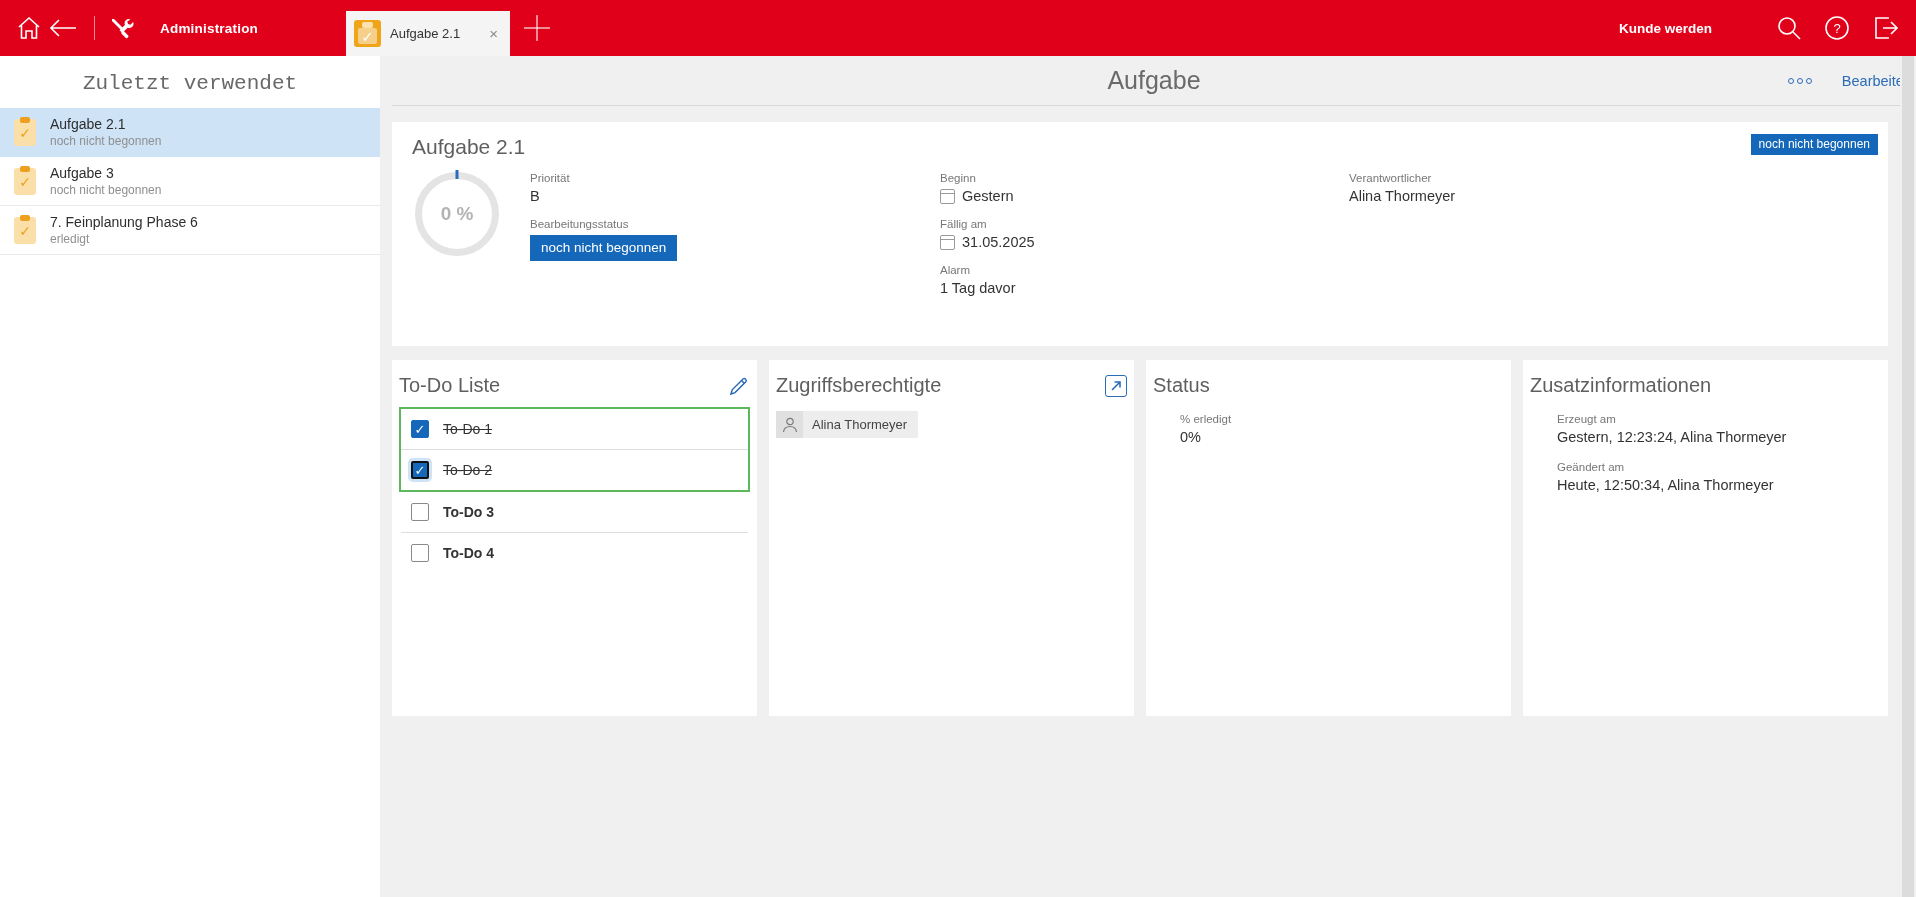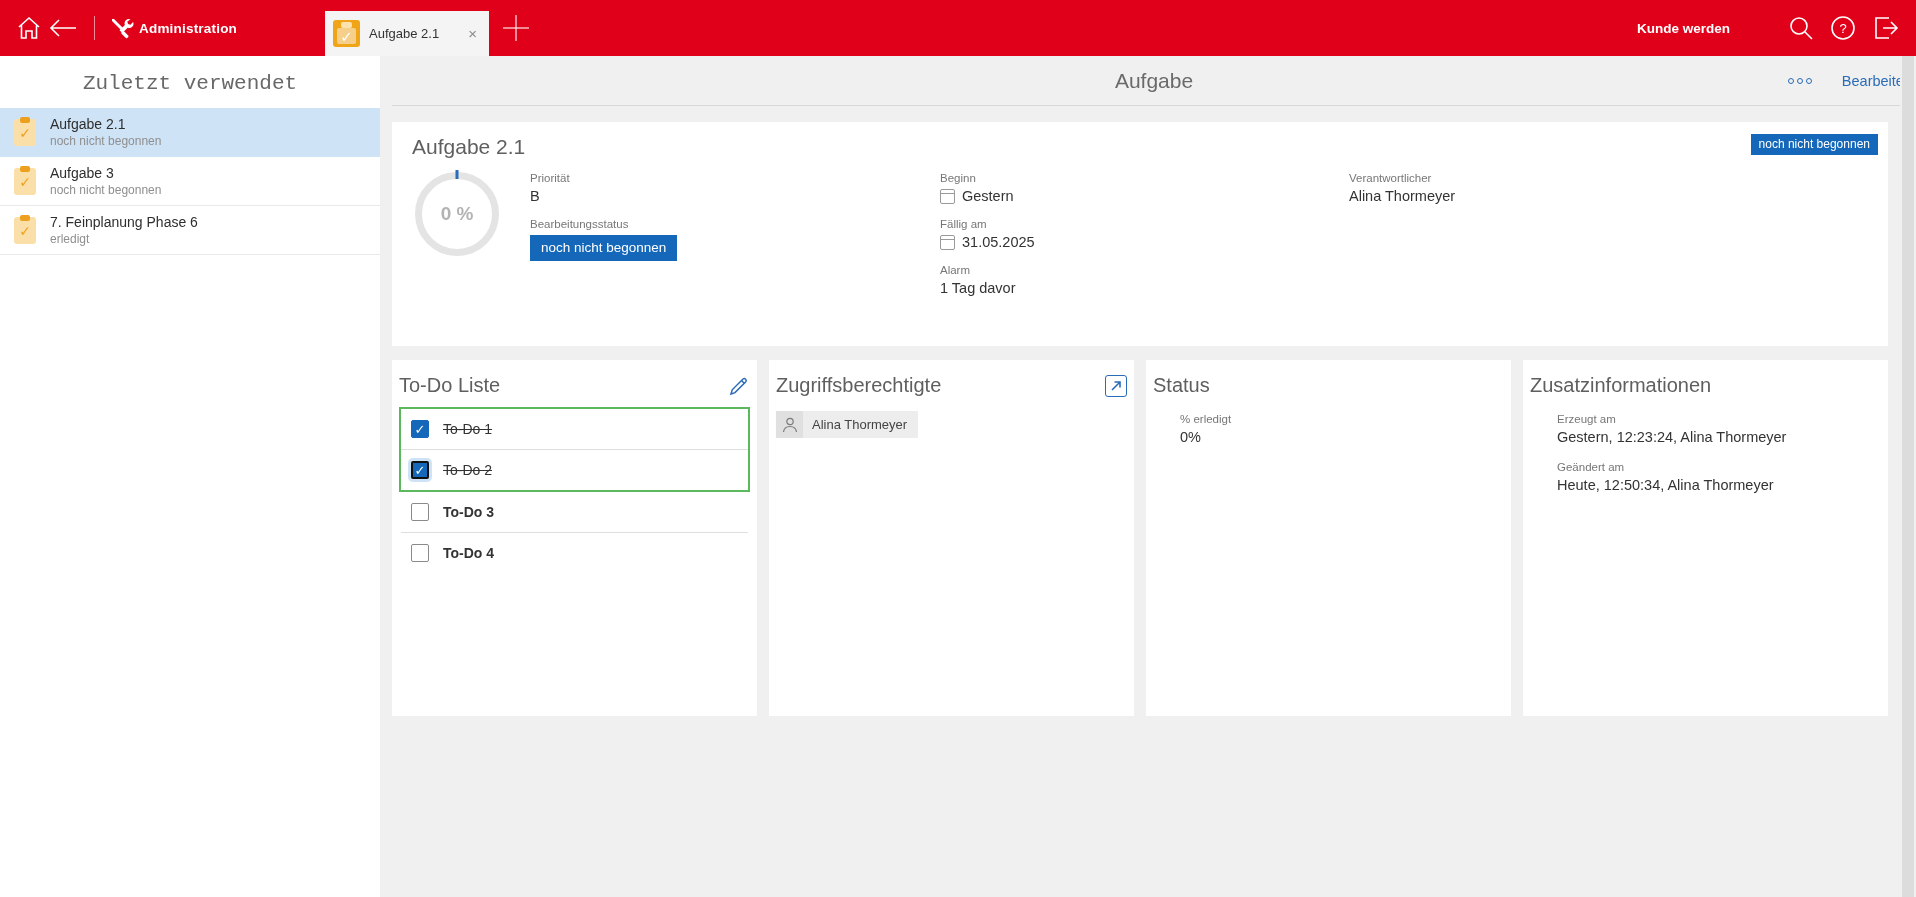--- a/index.html
+++ b/index.html
@@ -3,33 +3,33 @@
 <meta charset="utf-8">
 <style>
   * { margin:0; padding:0; box-sizing:border-box; }
   html,body { width:1916px; height:897px; font-family:"Liberation Sans","DejaVu Sans",sans-serif; background:#f0f0f0; overflow:hidden; }
 
   
   .topbar { height:56px; background:#e0001a; display:flex; align-items:stretch; color:#fff; position:relative; }
   .tb-left { display:flex; align-items:center; padding-left:12px; }
   .tb-icon { width:34px; height:34px; display:flex; align-items:center; justify-content:center; cursor:pointer; }
   .tb-divider { width:1px; height:24px; background:rgba(255,255,255,.55); margin:0 10px 0 14px; }
-  .tb-navlabel { font-size:13.5px; font-weight:bold; margin-left:0; letter-spacing:.2px; }
+  .tb-navlabel { font-size:13.5px; font-weight:bold; margin-left:21px; letter-spacing:.2px; }
   .tab { margin-left:88px; align-self:flex-end; height:45px; width:164px; background:#f4f4f4; display:flex; align-items:center; padding:0 8px 0 8px; color:#333; }
   .tab-ico { width:27px; height:27px; background:#f0a519; border-radius:3px; position:relative; flex:0 0 auto; }
   .tab-ico .clip { position:absolute; top:2px; left:8px; width:11px; height:6px; background:#fbe2ae; border-radius:2px; }
   .tab-ico .pad { position:absolute; left:4px; right:4px; top:8px; bottom:3px; background:#f6cf8a; border-radius:2px; display:flex; align-items:center; justify-content:center; }
   .tab-ico .pad span { color:#fff; font-weight:bold; font-size:15px; line-height:1; }
   .tab-label { font-size:13px; margin-left:9px; flex:1; white-space:nowrap; }
   .tab-close { color:#8a8a8a; font-size:15px; padding:2px 4px; cursor:pointer; }
   .tb-plus { width:34px; height:34px; align-self:center; margin-left:10px; position:relative; cursor:pointer; }
   .tb-plus::before, .tb-plus::after { content:""; position:absolute; background:rgba(255,255,255,.55); }
   .tb-plus::before { left:16px; top:4px; width:2px; height:26px; }
   .tb-plus::after { top:16px; left:4px; height:2px; width:26px; }
-  .tb-right { margin-left:auto; display:flex; align-items:center; padding-right:14px; gap:8px; }
+  .tb-right { margin-left:auto; display:flex; align-items:center; padding-right:14px; gap:14px; }
   .tb-cta { font-size:13.5px; font-weight:bold; margin-right:46px; cursor:pointer; }
   svg.lineicon { stroke:#fff; fill:none; stroke-width:1.6; }
 
   
   .shell { display:flex; height:841px; }
   .sidebar { width:380px; background:#fff; flex:0 0 auto; }
   .main { flex:1; position:relative; background:#f0f0f0; }
 
   
   .sb-title { text-align:center; font-size:21px; color:#686868; font-weight:300; padding:16px 0 13px;font-family:Liberation Mono, monospace; }
@@ -37,21 +37,21 @@
   .sb-item.selected { background:#cfe3f7; border-bottom-color:transparent; }
   .clip-ico { width:22px; height:27px; background:#fbdfa9; border-radius:3px; position:relative; flex:0 0 auto; }
   .clip-ico::before { content:""; position:absolute; top:-2px; left:6px; width:10px; height:6px; background:#eda020; border-radius:2px; }
   .clip-ico::after { content:"✓"; position:absolute; left:0; right:0; top:6px; text-align:center; color:#eda020; font-size:14px; font-weight:bold; }
   .sb-texts { display:flex; flex-direction:column; }
   .sb-item-title { font-size:14px; color:#2e2e2e; }
   .sb-item-status { font-size:12px; color:#8f8f8f; margin-top:2px; }
 
   
   .main-header { height:50px; margin-left:12px; border-bottom:1px solid #d8d8d8; position:relative; display:flex; align-items:center; }
-  .mh-title { position:absolute; left:0; right:0; text-align:center; font-size:21px; color:#6a6a6a; font-weight:300; }
+  .mh-title { position:absolute; left:0; right:0; text-align:center; font-size:25px; color:#6a6a6a; font-weight:300; }
   .mh-right { margin-left:auto; display:flex; align-items:center; gap:26px; padding-right:4px; position:relative; }
   .dots { display:flex; gap:3px; cursor:pointer; padding:4px; }
   .dots i { width:6px; height:6px; border:1.5px solid #2b6cb8; border-radius:50%; display:block; }
   .mh-edit { color:#2b6cb8; font-size:14.5px; cursor:pointer; }
 
   
   .content { padding:16px 28px 0 12px; }
   .card { background:#fff; }
   .maincard { position:relative; height:224px; padding:13px 20px 0; }
   .maincard-title { font-size:21px; color:#5f5f5f; font-weight:300; }

